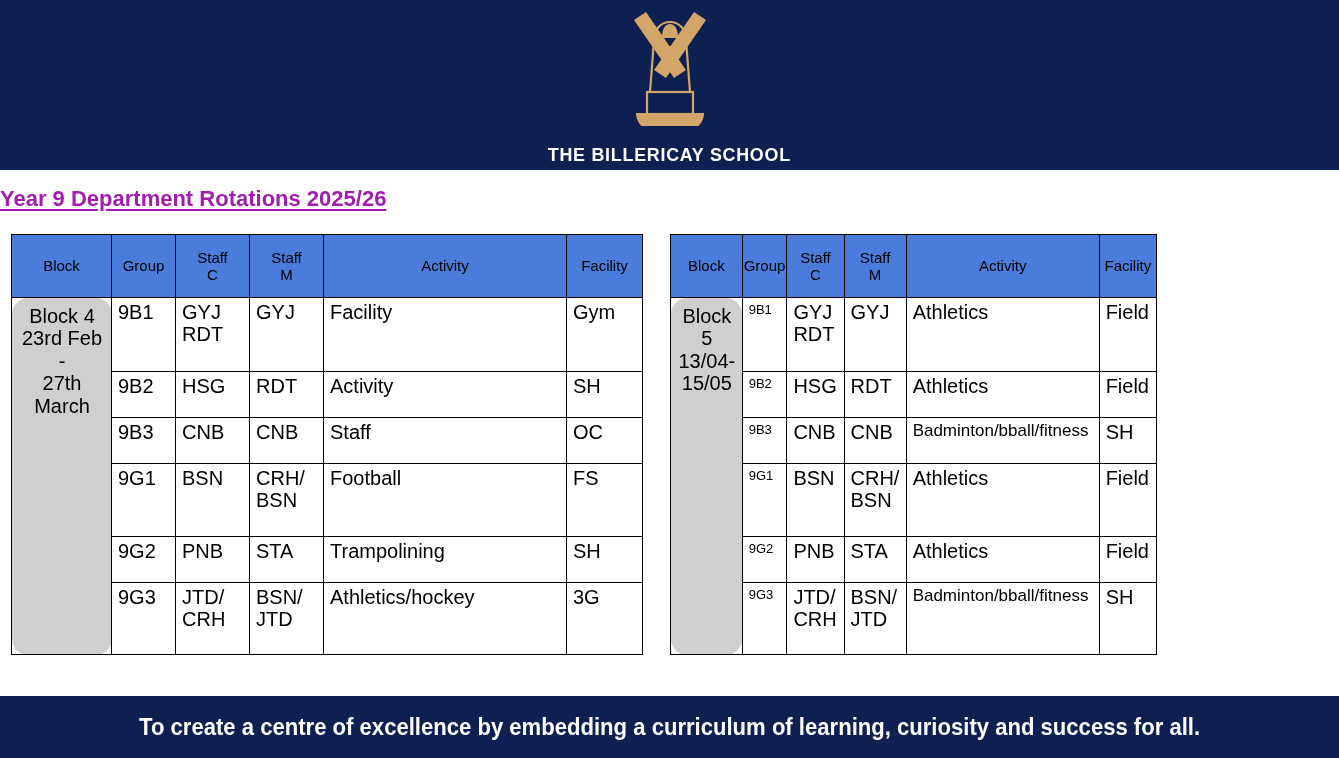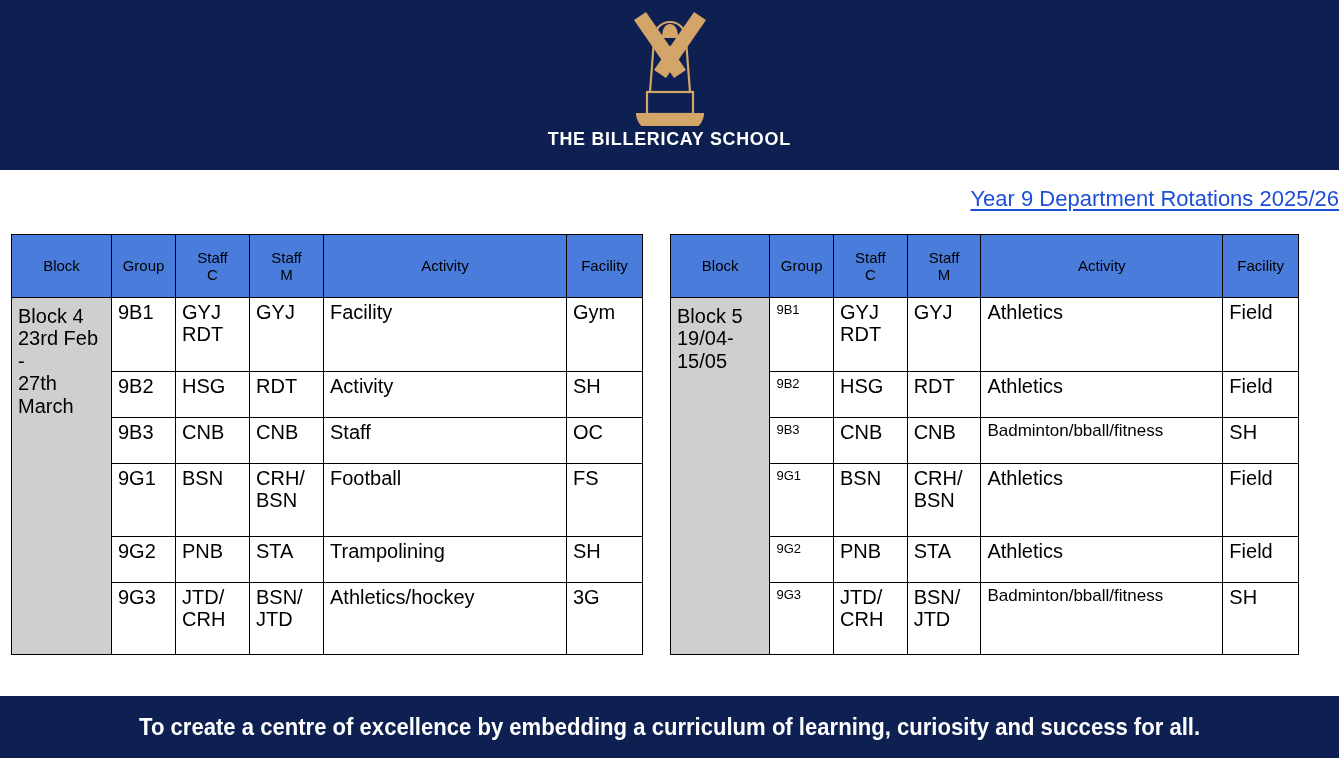--- a/index.html
+++ b/index.html
@@ -21,20 +21,21 @@
     position: absolute;
     top: 0;
     left: 0;
     width: 1339px;
     height: 170px;
     background: #0d2051;
     display: flex;
     flex-direction: column;
     align-items: center;
     justify-content: flex-start;
+    gap: 16px;
   }
   .logo-wrap {
     margin-top: 8px;
     width: 140px;
     height: 118px;
     position: relative;
   }
   .logo-wrap svg { display: block; }
   .school-name {
     color: #ffffff;
@@ -45,34 +46,34 @@
     margin-top: 2px;
     transform: scaleX(0.94);
   }
 
   
   .page-title {
     position: absolute;
     top: 186px;
     left: 0;
     width: 1339px;
-    text-align: right;
+    text-align: left;
     font-size: 22px;
-    font-weight: normal;
-    color: #1d4ed8;
+    font-weight: bold;
+    color: #a21caf;
     text-decoration: underline;
     text-underline-offset: 3px;
   }
 
   
   .tables-area {
     position: absolute;
     top: 234px;
     left: 0;
-    width: 1299px;
+    width: 1157px;
     height: 420px;
   }
   .rot-table {
     position: absolute;
     top: 0;
     border-collapse: collapse;
     table-layout: fixed;
     background: #ffffff;
   }
   .rot-table.left  { left: 11px; }
@@ -95,23 +96,25 @@
     line-height: 1.15;
   }
   .rot-table td {
     font-size: 20px;
     line-height: 1.12;
     padding: 3px 5px 3px 6px;
   }
   .block-cell {
     background: #cfcfcf !important;
     font-size: 13px;
+    text-align: center;
     vertical-align: top;
     padding-top: 7px !important;
     line-height: 1.25;
+    border-radius: 16px;
   }
   td.facility-cell, td.activity-cell, td.staff-cell, td.group-cell {
     white-space: pre-line;
   }
   
   .rot-table.right td.group-cell {
     font-size: 13px;
     padding-top: 5px !important;
   }
 
@@ -271,21 +274,21 @@
 C</th>
         <th style="white-space:pre-line">Staff
 M</th>
         <th>Activity</th>
         <th>Facility</th>
       </tr>
     </thead>
     <tbody>
       <tr style="height:74px">
         <td class="block-cell" rowspan="6" style="white-space:pre-line">Block 5
-19/04-
+13/04-
 15/05</td>
         <td class="group-cell">9B1</td>
         <td class="staff-cell">GYJ
 RDT</td>
         <td class="staff-cell">GYJ</td>
         <td class="activity-cell">Athletics</td>
         <td class="facility-cell">Field</td>
       </tr>
       <tr style="height:46px">
         <td class="group-cell">9B2</td>

